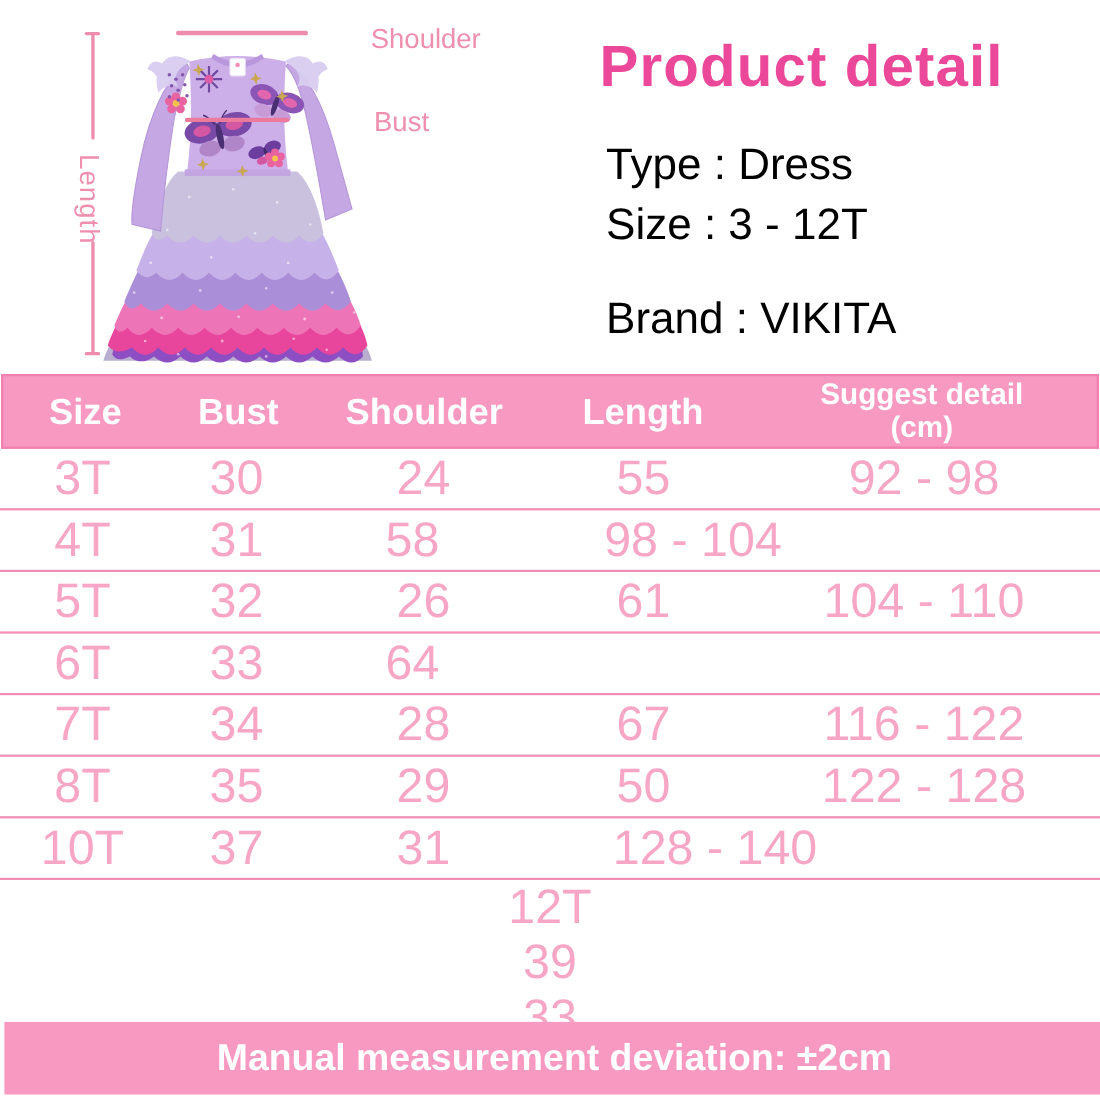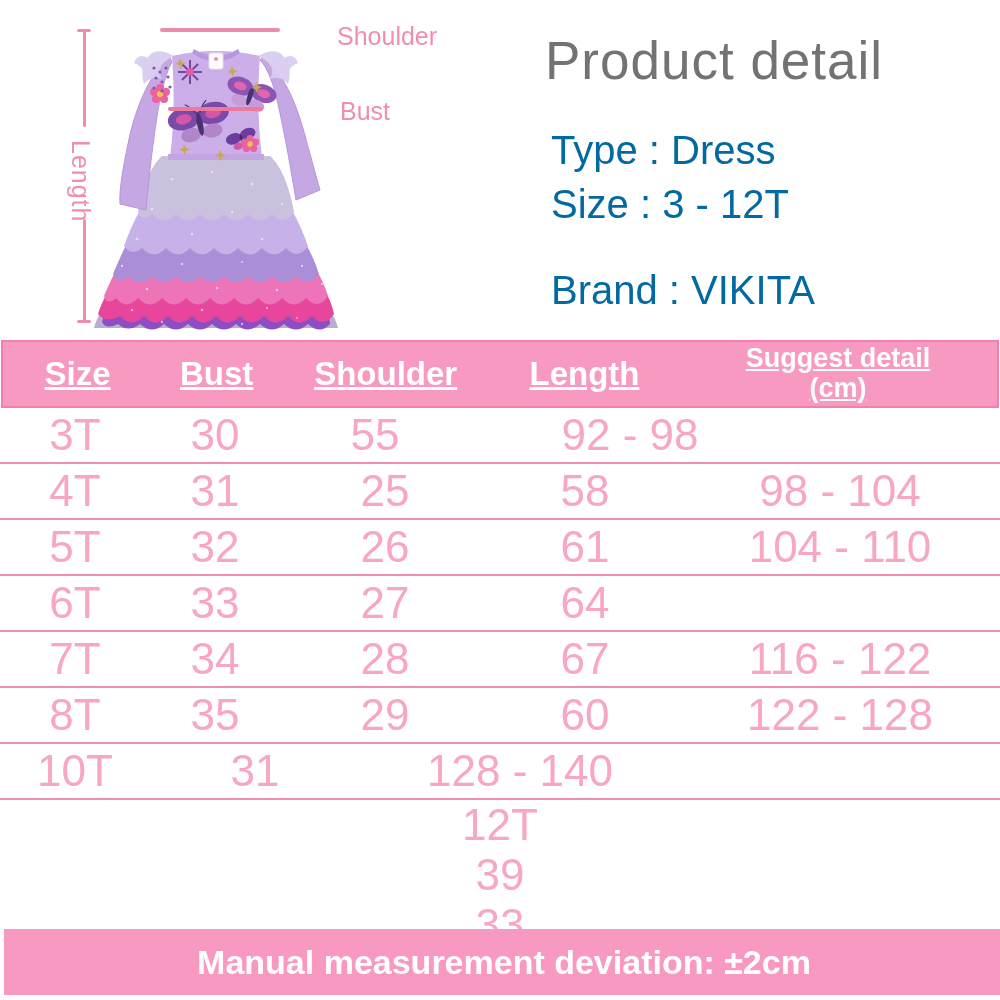--- a/index.html
+++ b/index.html
@@ -21,33 +21,33 @@
     position:absolute;left:66px;top:140px;height:74px;
     writing-mode:vertical-rl;text-orientation:sideways;
     color:#ef8fae;font-size:25px;letter-spacing:1px;
   }
   .shoulder-line{left:160px;top:28px;width:120px;height:4px;}
   .bust-line{left:168px;top:107px;width:95px;height:4px;background:#ec7a9d;z-index:5;}
   .shoulder-label{position:absolute;left:337px;top:22px;color:#ef8fae;font-size:25px;}
   .bust-label{position:absolute;left:340px;top:97px;color:#ef8fae;font-size:25px;}
 
   .pd-title{
-    position:absolute;left:545px;top:30px;color:#737373;
-    font-size:53px;font-weight:normal;letter-spacing:1px;
-  }
-  .pd-line{position:absolute;left:551px;color:#0369a1;font-size:40px;}
+    position:absolute;left:545px;top:30px;color:#ec4899;
+    font-size:53px;font-weight:bold;letter-spacing:1px;
+  }
+  .pd-line{position:absolute;left:551px;color:#000000;font-size:40px;}
   .pd-line.l0{top:128px;}
   .pd-line.l1{top:182px;}
   .pd-line.l2{top:268px;}
 
   
   .thead{
     position:absolute;top:340px;left:1px;width:994px;height:64px;
     background:#f799c0;border:2px solid #f27fae;
-    display:flex;align-items:center;color:#ffffff;font-weight:bold;text-decoration:underline;
+    display:flex;align-items:center;color:#ffffff;font-weight:bold;
   }
   .th{text-align:center;font-size:33px;}
   .c1{width:15%;}.c2{width:13%;}.c3{width:21%;}.c4{width:19%;}.c5{width:32%;}
   .th.c5{font-size:27px;line-height:1.1;display:flex;flex-direction:column;align-items:center;}
   .tbody{position:absolute;top:408px;left:0;width:1000px;}
   .trow{
     display:flex;align-items:center;height:56px;box-sizing:border-box;
     border-bottom:2px solid #f18cb4;color:#f8a6c6;font-size:44px;
   }
   .trow:last-child{border-bottom:none;flex-direction:column;}
@@ -222,59 +222,59 @@
     <div class="th c5">
       <span>Suggest detail</span>
       <span>(cm)</span>
     </div>
   </div>
 
   <div class="tbody">
     <div class="trow">
       <div class="td c1">3T</div>
       <div class="td c2">30</div>
+      <div class="td c3">24</div>
       <div class="td c4">55</div>
       <div class="td c5">92 - 98</div>
     </div>
     <div class="trow">
       <div class="td c1">4T</div>
       <div class="td c2">31</div>
-      <div class="td c3">25</div>
       <div class="td c4">58</div>
       <div class="td c5">98 - 104</div>
     </div>
     <div class="trow">
       <div class="td c1">5T</div>
       <div class="td c2">32</div>
       <div class="td c3">26</div>
       <div class="td c4">61</div>
       <div class="td c5">104 - 110</div>
     </div>
     <div class="trow">
       <div class="td c1">6T</div>
       <div class="td c2">33</div>
-      <div class="td c3">27</div>
       <div class="td c4">64</div>
     </div>
     <div class="trow">
       <div class="td c1">7T</div>
       <div class="td c2">34</div>
       <div class="td c3">28</div>
       <div class="td c4">67</div>
       <div class="td c5">116 - 122</div>
     </div>
     <div class="trow">
       <div class="td c1">8T</div>
       <div class="td c2">35</div>
       <div class="td c3">29</div>
-      <div class="td c4">60</div>
+      <div class="td c4">50</div>
       <div class="td c5">122 - 128</div>
     </div>
     <div class="trow">
       <div class="td c1">10T</div>
+      <div class="td c2">37</div>
       <div class="td c3">31</div>
       <div class="td c5">128 - 140</div>
     </div>
     <div class="trow">
       <div class="td c1">12T</div>
       <div class="td c2">39</div>
       <div class="td c3">33</div>
       <div class="td c4">78</div>
       <div class="td c5">140 - 150</div>
     </div>

